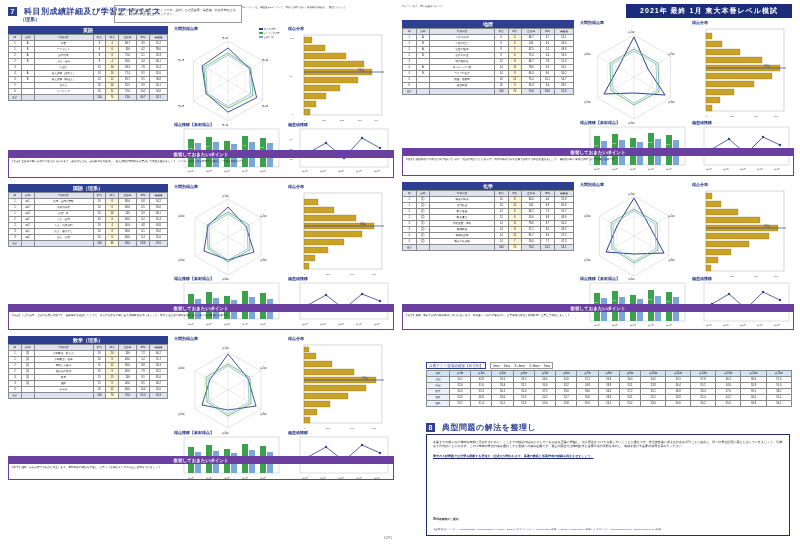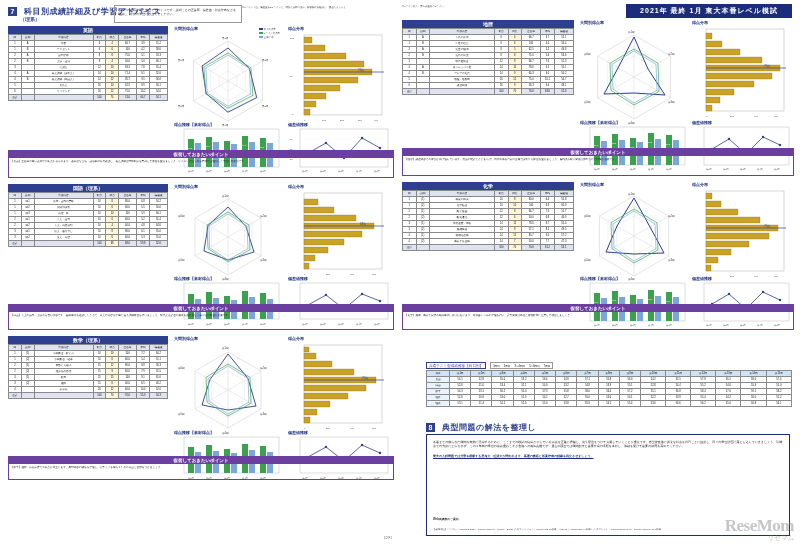--- a/index.html
+++ b/index.html
@@ -1303,17 +1303,13 @@
     </div>
 
     <div class="blue-box" style="position:absolute;left:26px;top:430px;width:362px;height:100px;">
       <div style="font-size:3px;line-height:4.4px;padding:5px 6px;color:#111;">本番までの限られた時間を有効に活用するために、ここまでの模試の結果が示している弱点を正確に把握し、優先順位をつけて克服していくことが重要です。志望校合格に必要な得点を科目ごとに設定し、日々の学習計画に落とし込んでいきましょう。現時点での判定にとらわれず、この１年間の学習の積み重ねこそが合格への最短距離です。過去問演習では時間配分と答案作成の手順を体得し、添削を受けて答案の精度を高めてください。</div>
       <div style="font-size:3px;line-height:4.2px;padding:0 6px;color:#1b2d7a;font-weight:bold;text-decoration:underline;">東大の入試問題では分野を横断する思考力・記述力が問われます。基礎の徹底と答案作成の訓練を両立させましょう。</div>
       <div style="position:absolute;left:6px;bottom:14px;font-size:2.8px;color:#333;font-weight:bold;">Web成績表のご案内</div>
       <div style="position:absolute;left:6px;bottom:4px;right:6px;font-size:2.4px;line-height:3px;color:#444;">【動作環境】パソコン：Microsoft Edge、Google Chrome、Firefox、Safari ／ スマートフォン：iPhone iOS 13以降、Android（Android OS 9.0以降）／ タブレット：Internet Explorer 11、Google Chrome 70.0以降</div>
     </div>
   </div>
 
-  <div class="wm">
-    <span>ReseMom</span>
-    <small>リセマム</small>
-  </div>
 </div>
 
 </body></html>

